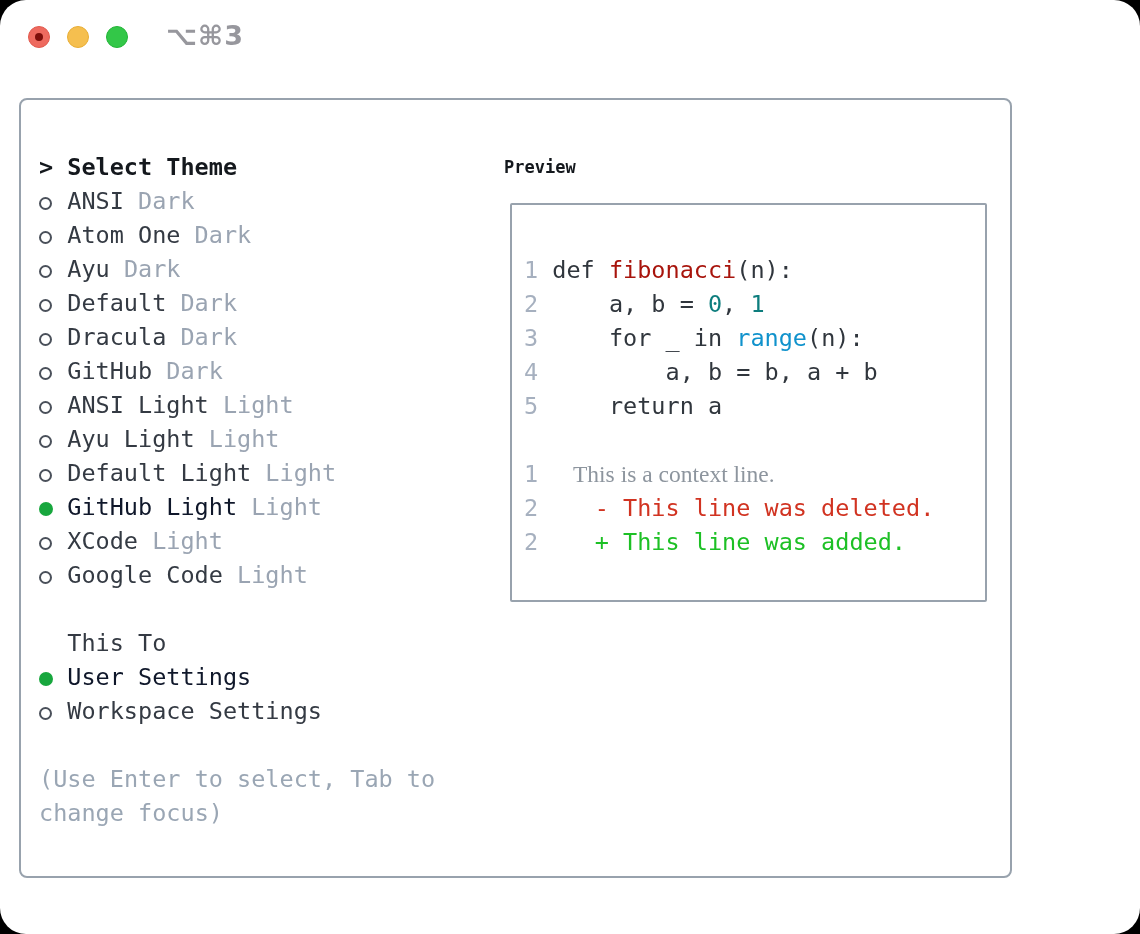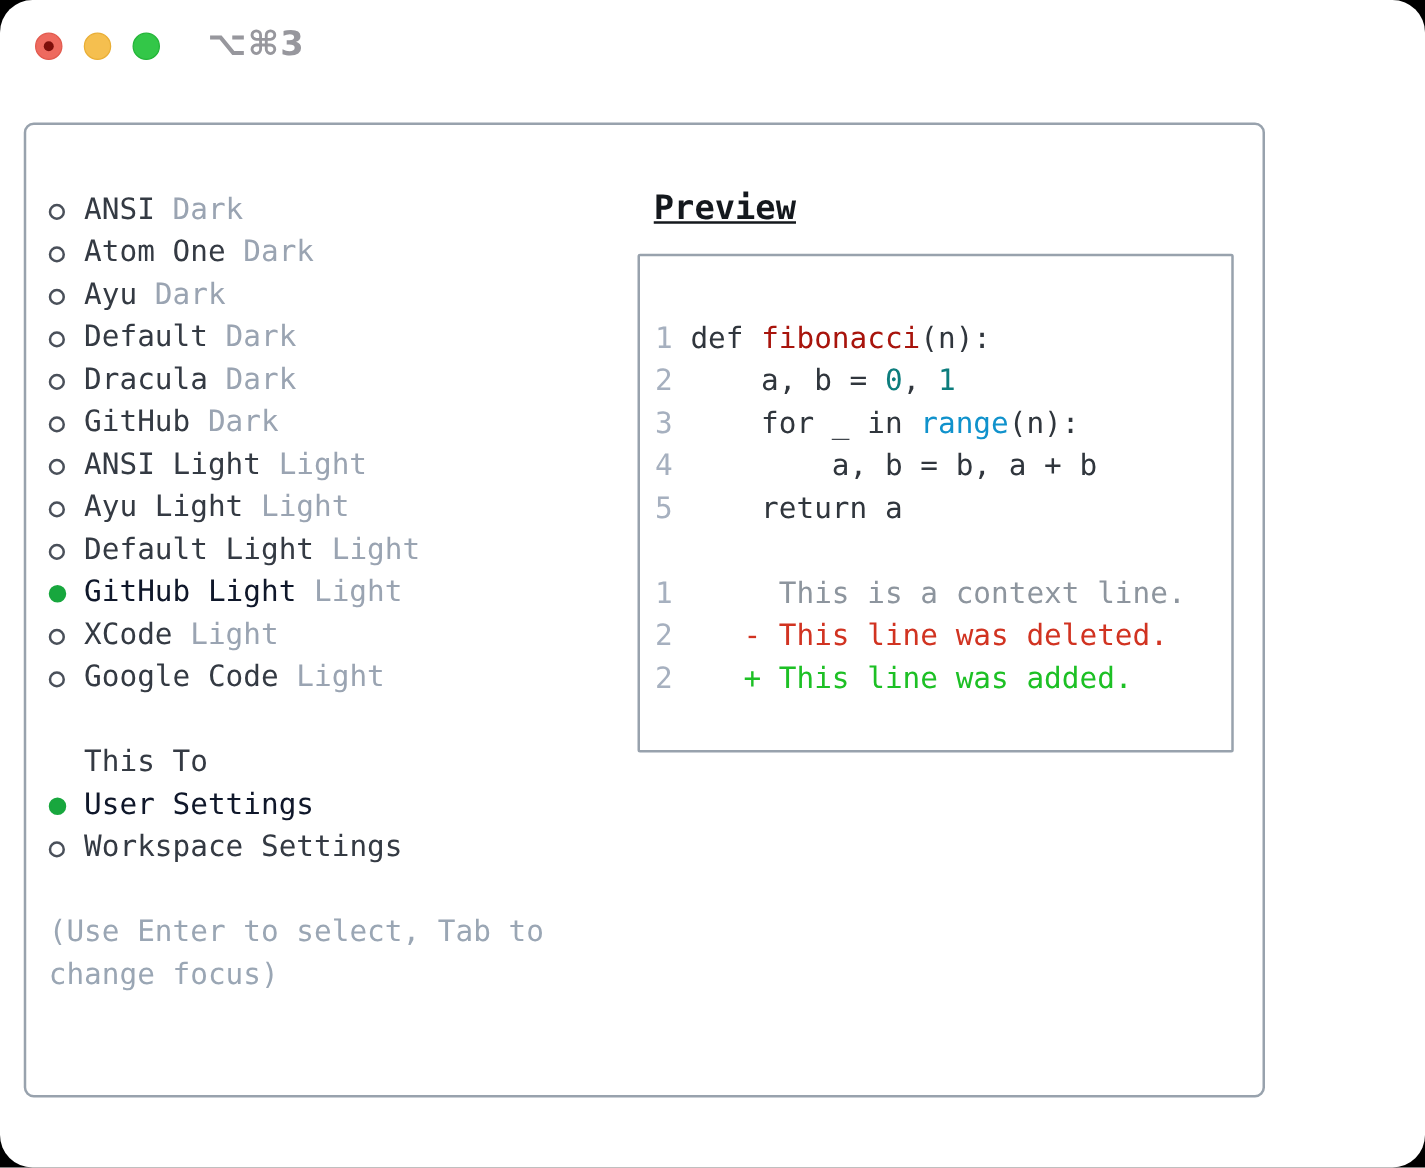--- a/index.html
+++ b/index.html
@@ -36,35 +36,35 @@
   .hdr{font-weight:bold;color:#14181d;}
   .dot{display:inline-block;width:13px;height:13px;border-radius:50%;box-sizing:border-box;
        border:2px solid #4a505a;vertical-align:-1px;}
   .dot.on{background:#18a73e;border-color:#18a73e;width:14px;height:14px;}
   .tname{color:#343a43;text-align:right;}
   .sel .tname{color:#0f172a;}
   .variant{color:#9aa4b2;margin-left:1ch;}
   .hint{color:#9aa6b4;}
   
   .preview-title{
-    position:absolute;left:502px;top:50px;height:34px;line-height:34px;
-    font-size:27px;font-weight:bold;color:#14181d;text-decoration:underline;
+    position:absolute;left:483px;top:50px;height:34px;line-height:34px;
+    font-size:17px;font-weight:bold;color:#14181d;
   }
   .preview-box{
     position:absolute;left:489px;top:103px;width:477px;height:399px;box-sizing:border-box;
     border:2px solid #98a2ad;border-radius:2px;background:#fff;overflow:hidden;
   }
   .code{padding:48px 0 0 12px;}
   .pline{height:34px;line-height:34px;white-space:pre;font-size:23.5px;}
   .ln{color:#a6b0bf;}
   .seg.codetxt{color:#30363d;}
   .seg.func{color:#a8140c;text-align:center;}
   .seg.numlit{color:#0d7d7d;}
   .seg.builtin{color:#1092cc;}
-  .seg.ctx{color:#8d959e;}
+  .seg.ctx{color:#8d959e;font-family:Liberation Serif, serif;}
   .seg.del{color:#d13321;}
   .seg.add{color:#1dc025;}
 </style>
 </head>
 <body>
 
 <div class="window">
 
   <div class="titlebar">
     <div class="light red">
@@ -72,20 +72,21 @@
     </div>
     <div class="light yellow"></div>
     <div class="light green"></div>
     <div class="window-title">⌥⌘3</div>
   </div>
 
   <div class="panel">
 
     <div class="left-col">
 
+      <div class="lrow"><span class="mark caret">&gt;</span><span class="hdr">Select Theme</span></div>
 
       <div class="lrow"><span class="mark"><span class="dot"></span></span><span class="tname">ANSI</span><span class="variant">Dark</span></div>
 
       <div class="lrow"><span class="mark"><span class="dot"></span></span><span class="tname">Atom One</span><span class="variant">Dark</span></div>
 
       <div class="lrow"><span class="mark"><span class="dot"></span></span><span class="tname">Ayu</span><span class="variant">Dark</span></div>
 
       <div class="lrow"><span class="mark"><span class="dot"></span></span><span class="tname">Default</span><span class="variant">Dark</span></div>
 
       <div class="lrow"><span class="mark"><span class="dot"></span></span><span class="tname">Dracula</span><span class="variant">Dark</span></div>

